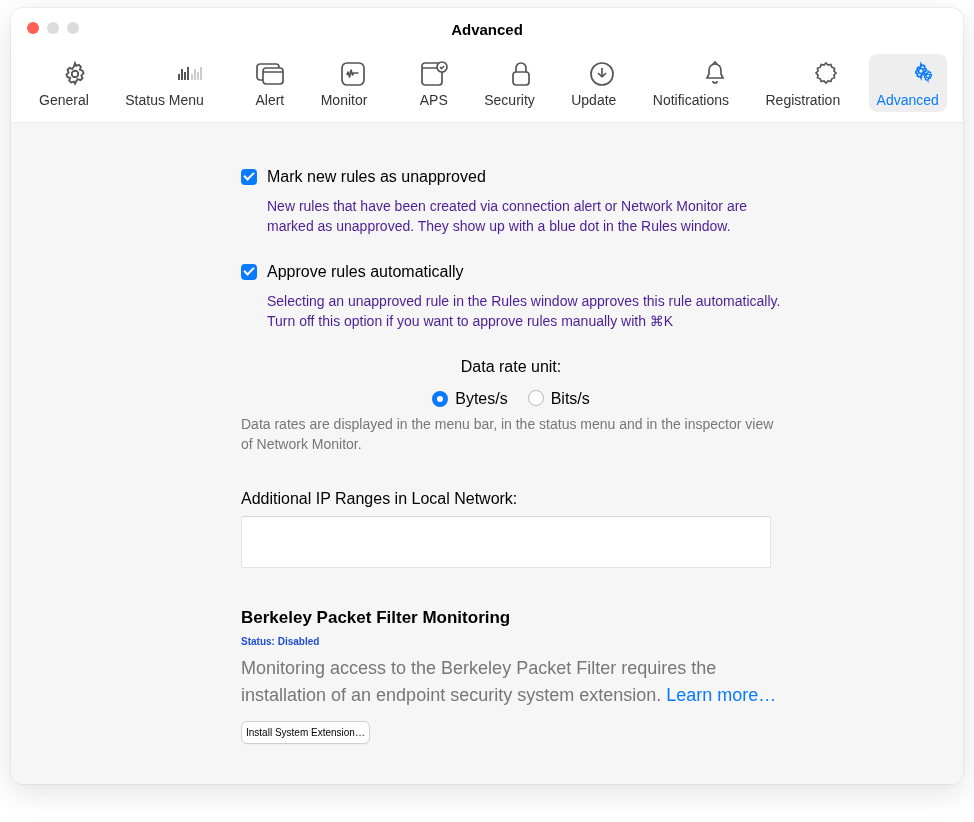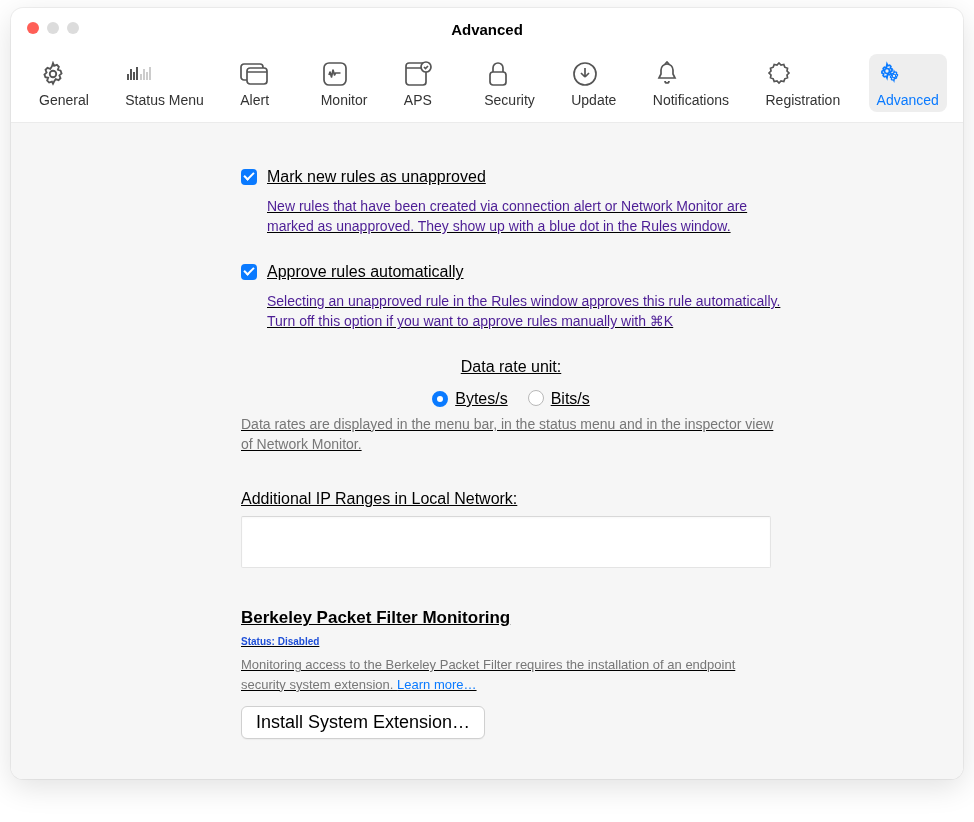--- a/index.html
+++ b/index.html
@@ -37,36 +37,35 @@
     .toolbar {
       display: flex;
       align-items: flex-start;
       justify-content: space-between;
       padding: 4px 16px 10px 20px;
       border-bottom: 1px solid rgba(0,0,0,0.08);
     }
     .tab {
       display: flex;
       flex-direction: column;
-      align-items: flex-start;
+      align-items: flex-end;
       gap: 4px;
       padding: 6px 8px 4px;
       border-radius: 8px;
       cursor: pointer;
       min-width: 60px;
     }
     .tab.active { background: #eeeeee; }
     .tab-icon { width: 28px; height: 28px; display: flex; align-items: center; justify-content: center; }
     .tab-label { font-size: 14px; color: #333; }
     .tab.active .tab-label { color: #0a7aff; }
     .content {
       background: #f6f6f6;
       padding: 44px 30px 40px 30px;
       flex: 1;
-      text-decoration: underline;
     }
     .inner {
       max-width: 540px;
       margin-left: 200px;
     }
     .row { display: flex; align-items: flex-start; gap: 10px; margin-bottom: 8px; }
     .checkbox {
       width: 16px; height: 16px; border-radius: 4px; flex-shrink: 0;
       margin-top: 2px;
       position: relative;
@@ -94,25 +93,25 @@
     .section-title-sm { font-size: 16px; color: #000; margin-bottom: 8px; }
     .textfield {
       width: 530px; height: 52px; background: #fff;
       border: 1px solid #e4e4e4; border-top-color: #d8d8d8;
       border-radius: 2px; padding: 6px 8px; font-size: 14px;
       box-shadow: inset 0 1px 2px rgba(0,0,0,0.03);
       margin-bottom: 40px;
     }
     .section-heading { font-size: 17px; font-weight: 700; color: #000; margin-bottom: 8px; }
     .status-line { font-size: 10px; font-weight: 600; color: #1d4ed8; margin-bottom: 8px; }
-    .bpf-desc { font-size: 13px; color: #777; line-height: 1.5; margin-bottom: 12px; max-width: 540px; }
+    .bpf-desc { font-size: 18px; color: #777; line-height: 1.5; margin-bottom: 12px; max-width: 540px; }
     .link { color: #0a7aff; cursor: pointer; }
     .mac-btn {
       background: #fff; border: 1px solid #d0d0d0; border-radius: 6px;
-      padding: 5px 14px; font-size: 18px; color: #000;
+      padding: 5px 4px; font-size: 10px; color: #000;
       box-shadow: 0 1px 1px rgba(0,0,0,0.04);
       cursor: pointer;
     }
     svg { display: block; }
     .icon-gray { stroke: #555; fill: none; stroke-width: 1.7; }
     .active .icon-gray { stroke: #0a7aff; }
   </style>
 </head>
 <body>
 

